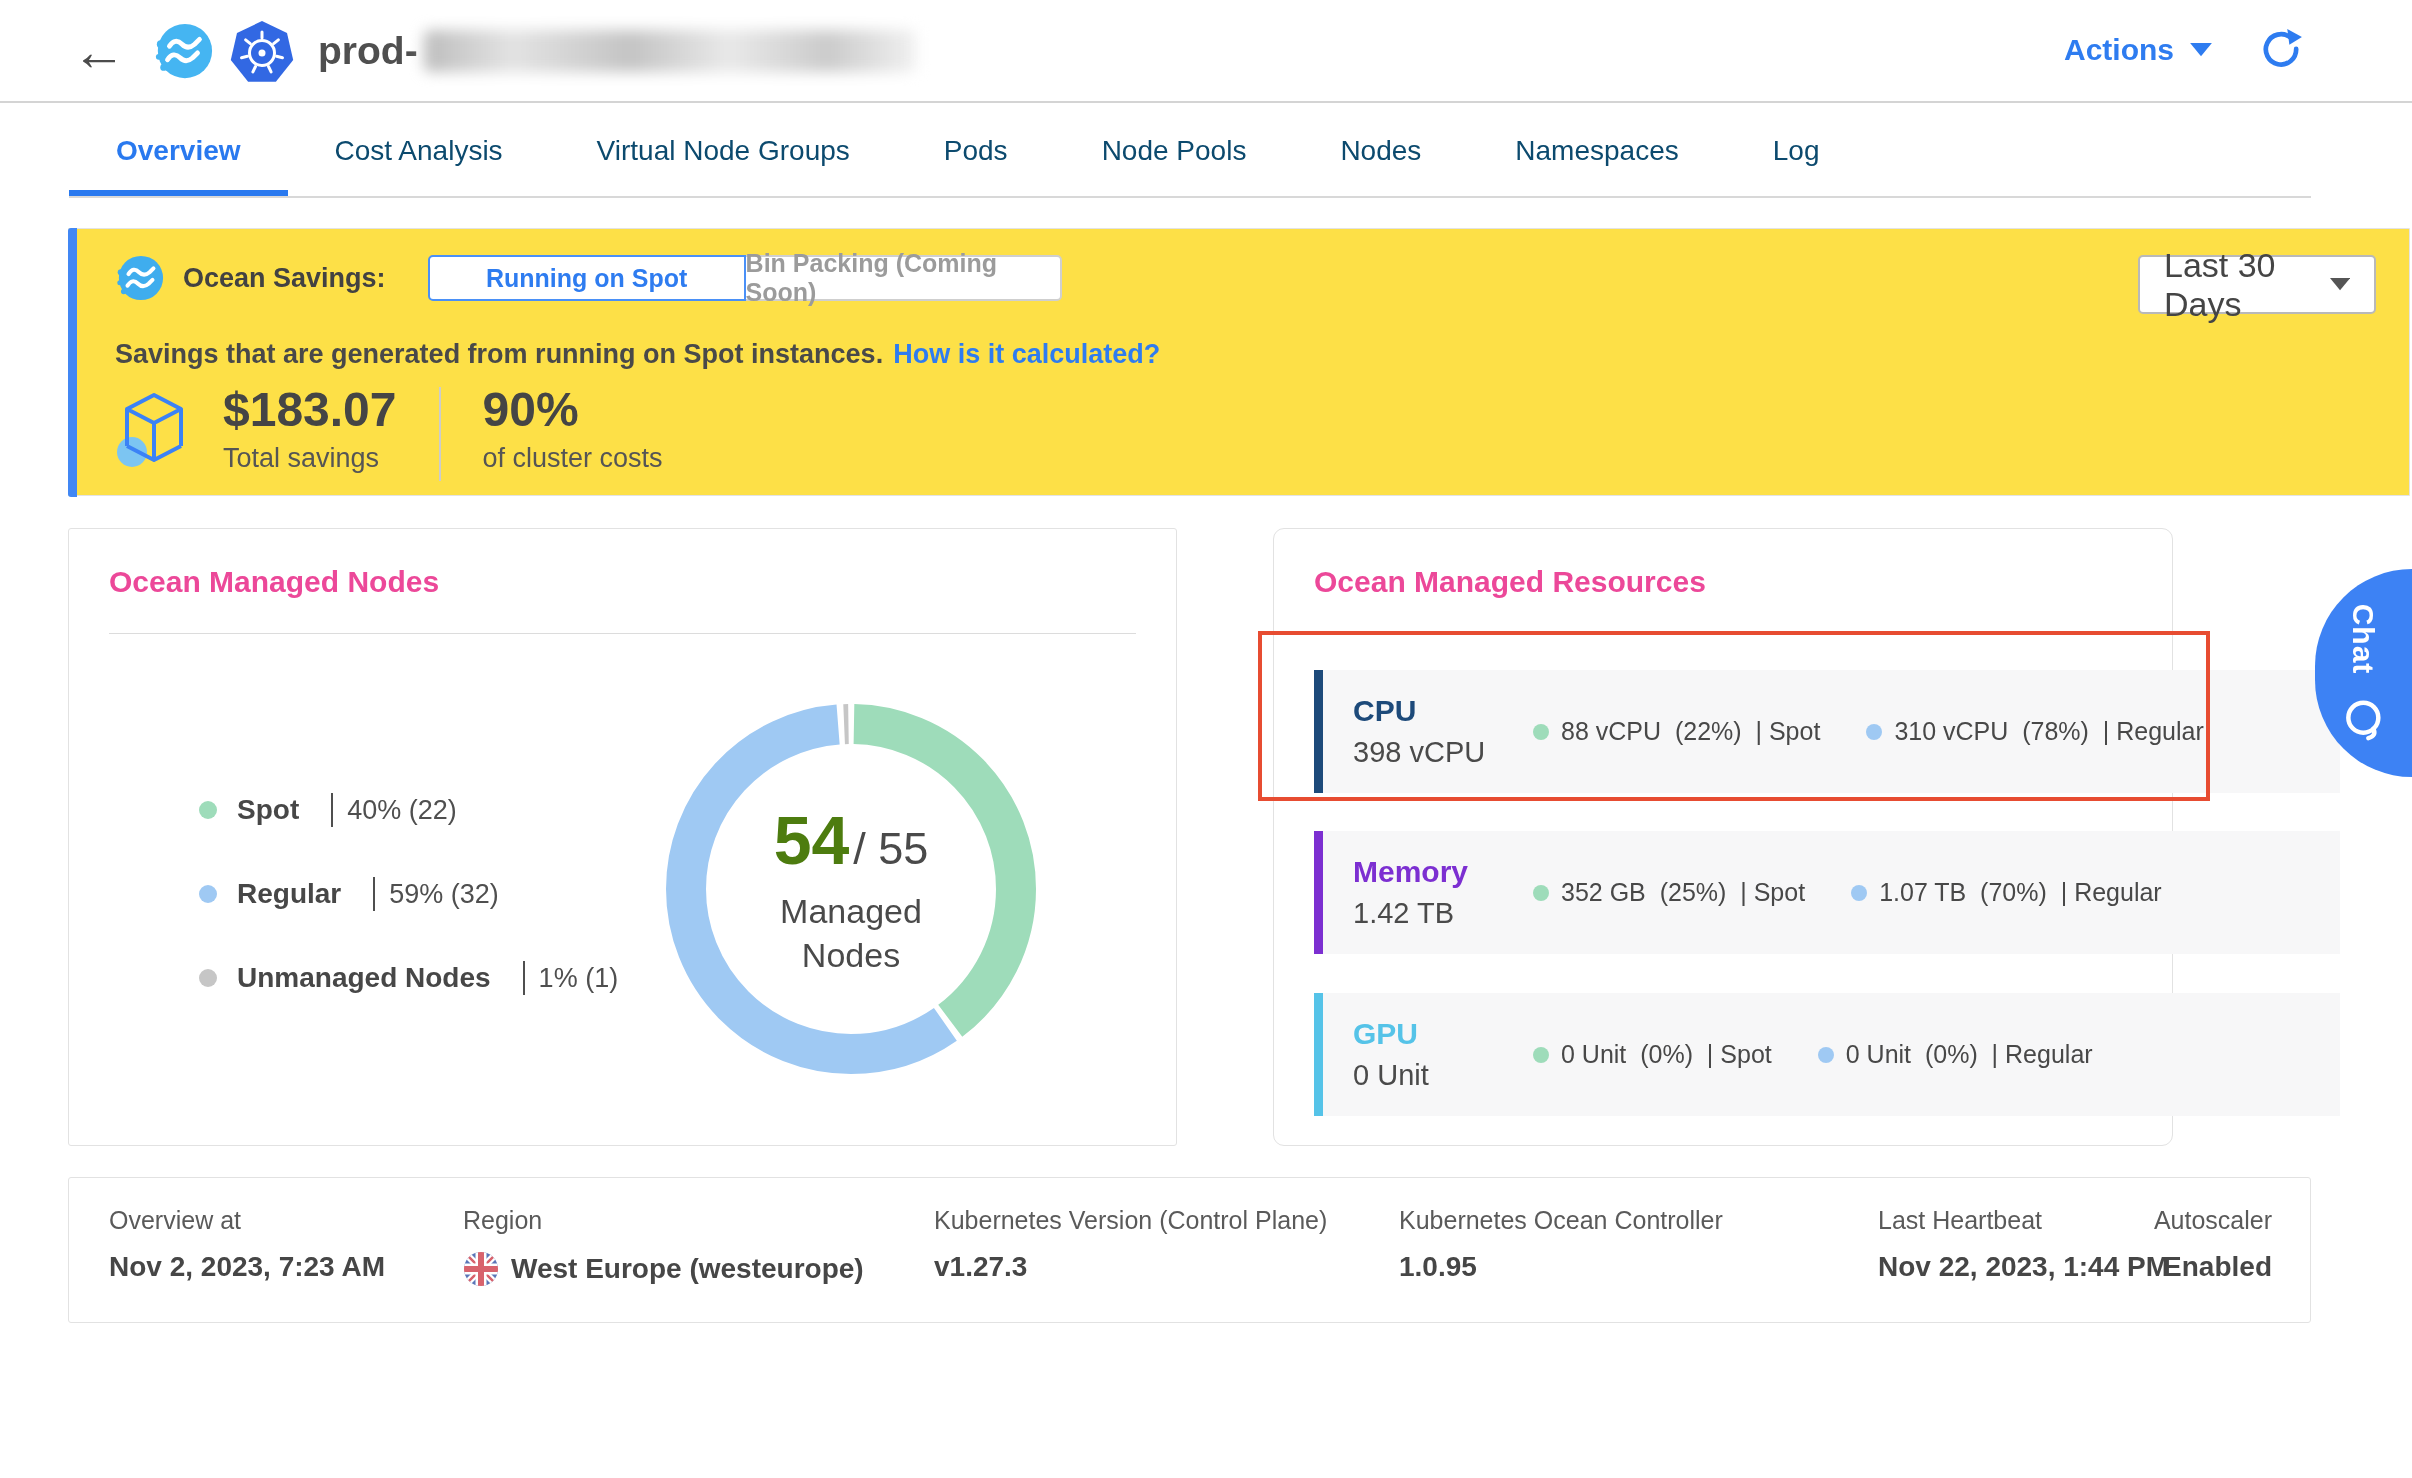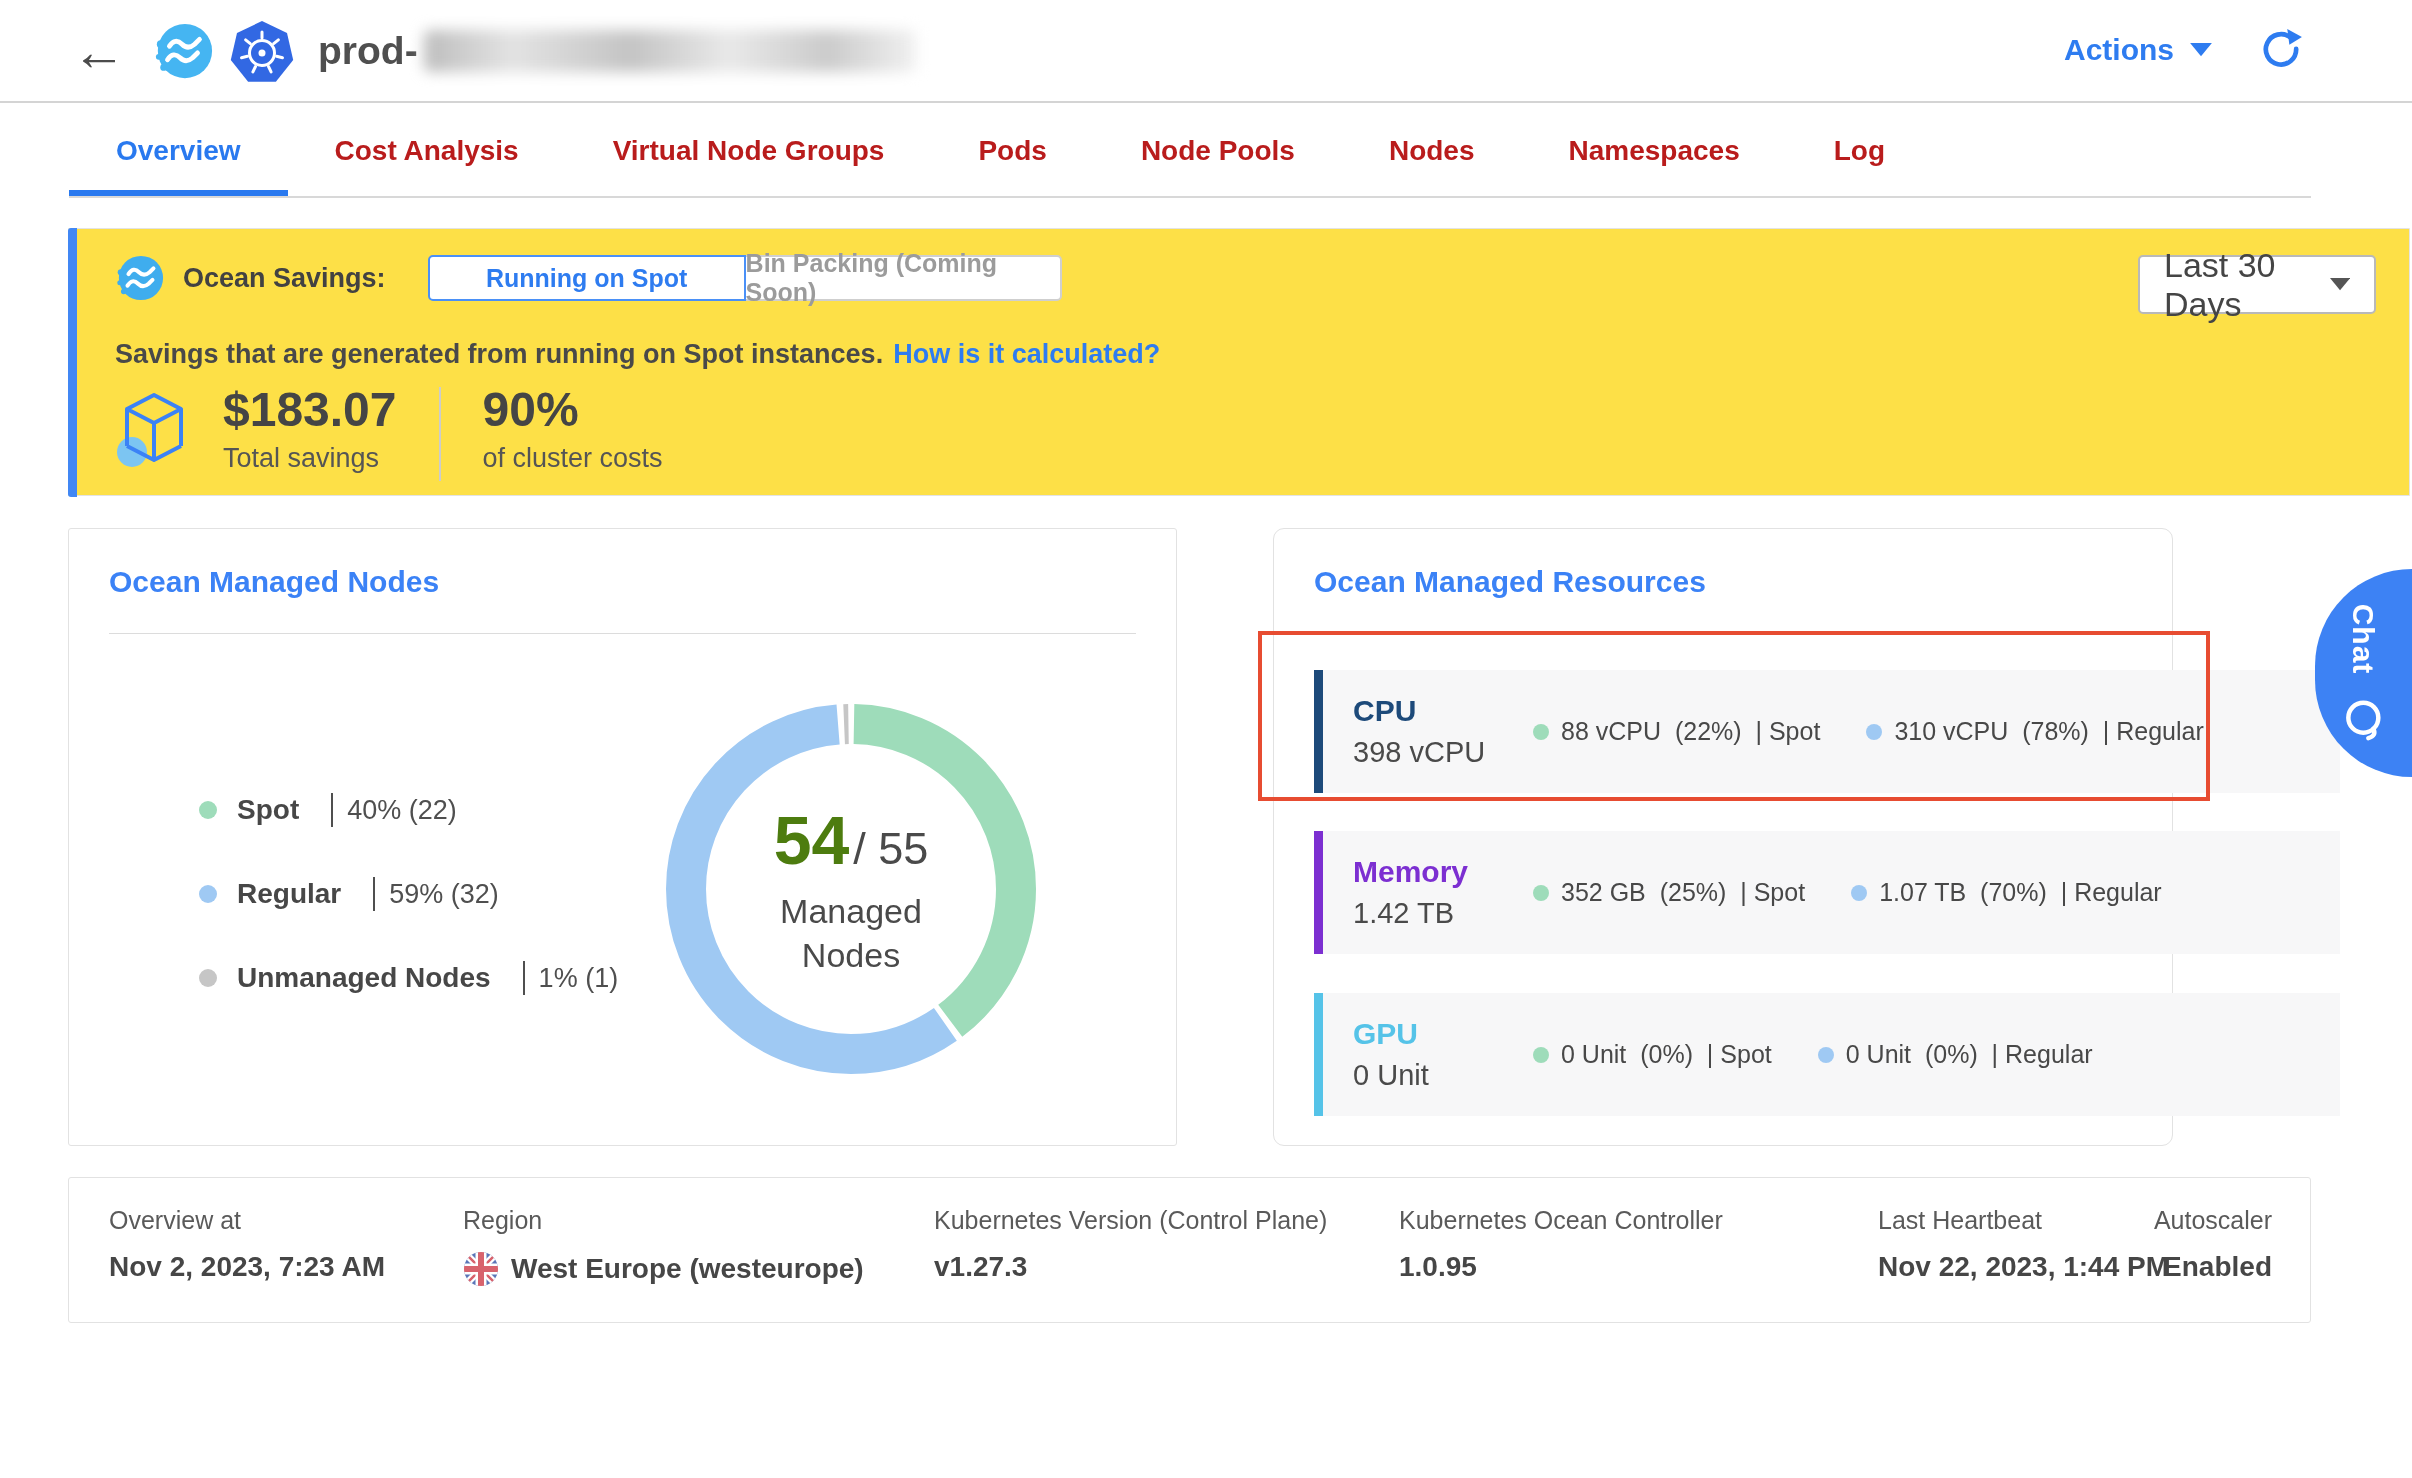--- a/index.html
+++ b/index.html
@@ -16,21 +16,21 @@
   .redacted { display:inline-block; width:492px; height:42px; margin-left:6px; border-radius:6px;
     background:linear-gradient(90deg,#bdbdbd,#e3e3e3 18%,#c4c4c4 42%,#e9e9e9 62%,#cbcbcb 82%,#f1f1f1);
     filter:blur(7px); }
   .header-right { position:absolute; right:108px; top:0; height:100px; display:flex; align-items:center; gap:46px; }
   .actions-btn { display:flex; align-items:center; gap:16px; color:#2e7cf0; font-size:30px; font-weight:700; cursor:pointer; }
   .refresh { width:46px; height:46px; cursor:pointer; }
 
   
   .tabbar { position:absolute; top:105px; left:69px; width:2242px; height:93px;
     border-bottom:2px solid #d8d8d8; display:flex; }
-  .tab { display:flex; align-items:center; padding:0 47px; font-size:28px; font-weight:700; color:#b91c1c; cursor:pointer; }
+  .tab { display:flex; align-items:center; padding:0 47px; font-size:28px; font-weight:400; color:#0c4a6e; cursor:pointer; }
   .tab.active { color:#2979ef; font-weight:700; box-shadow:inset 0 -6px 0 #2979ef; }
 
   
   .savings-card { position:absolute; top:228px; left:68px; width:2342px; height:268px;
     border:1.5px solid #e3e3e3; border-radius:1px; background:#fde047; }
   .savings-accent { position:absolute; left:-1.5px; top:-1.5px; bottom:-1.5px; width:9px;
     background:#4187f4; border-radius:3px 0 0 3px; }
   .sv-row1 { position:absolute; top:24px; left:46px; display:flex; align-items:center; }
   .sv-wave { width:50px; height:50px; margin-right:18px; }
   .sv-label { font-size:27px; font-weight:700; color:#424242; }
@@ -48,21 +48,21 @@
   .cube { width:78px; height:88px; margin:10px 30px 0 0; }
   .stat-big { font-size:48px; font-weight:700; color:#454545; line-height:1.3; }
   .stat-sub { font-size:27px; color:#555; margin-top:2px; }
   .vdiv { width:2px; background:#ccc; margin:8px 42px 0 42px; height:94px; }
 
   
   .card { position:absolute; top:528px; height:618px; background:#fff;
     border:1.5px solid #e2e2e2; border-radius:3px; }
   .card-nodes { left:68px; width:1109px; }
   .card-resources { left:1273px; width:900px;border-radius:11px; }
-  .card-title { position:absolute; top:36px; left:40px; font-size:30px; font-weight:700; color:#3b82f6; }
+  .card-title { position:absolute; top:36px; left:40px; font-size:30px; font-weight:700; color:#ec4899; }
   .card-divider { position:absolute; top:104px; left:40px; right:40px; border-top:1.5px solid #dcdcdc; }
 
   
   .legend { position:absolute; left:130px; top:264px; }
   .legend-item { display:flex; align-items:center; margin-bottom:50px; }
   .legend-dot { width:18px; height:18px; border-radius:50%; margin-right:20px; }
   .legend-name { font-size:28px; font-weight:700; color:#474747; padding-right:32px; }
   .legend-sep { width:2px; height:34px; background:#4f4f4f; margin-right:14px; }
   .legend-value { font-size:27px; color:#4f4f4f; }
   .donut-wrap { position:absolute; left:592px; top:170px; width:380px; height:380px; }

